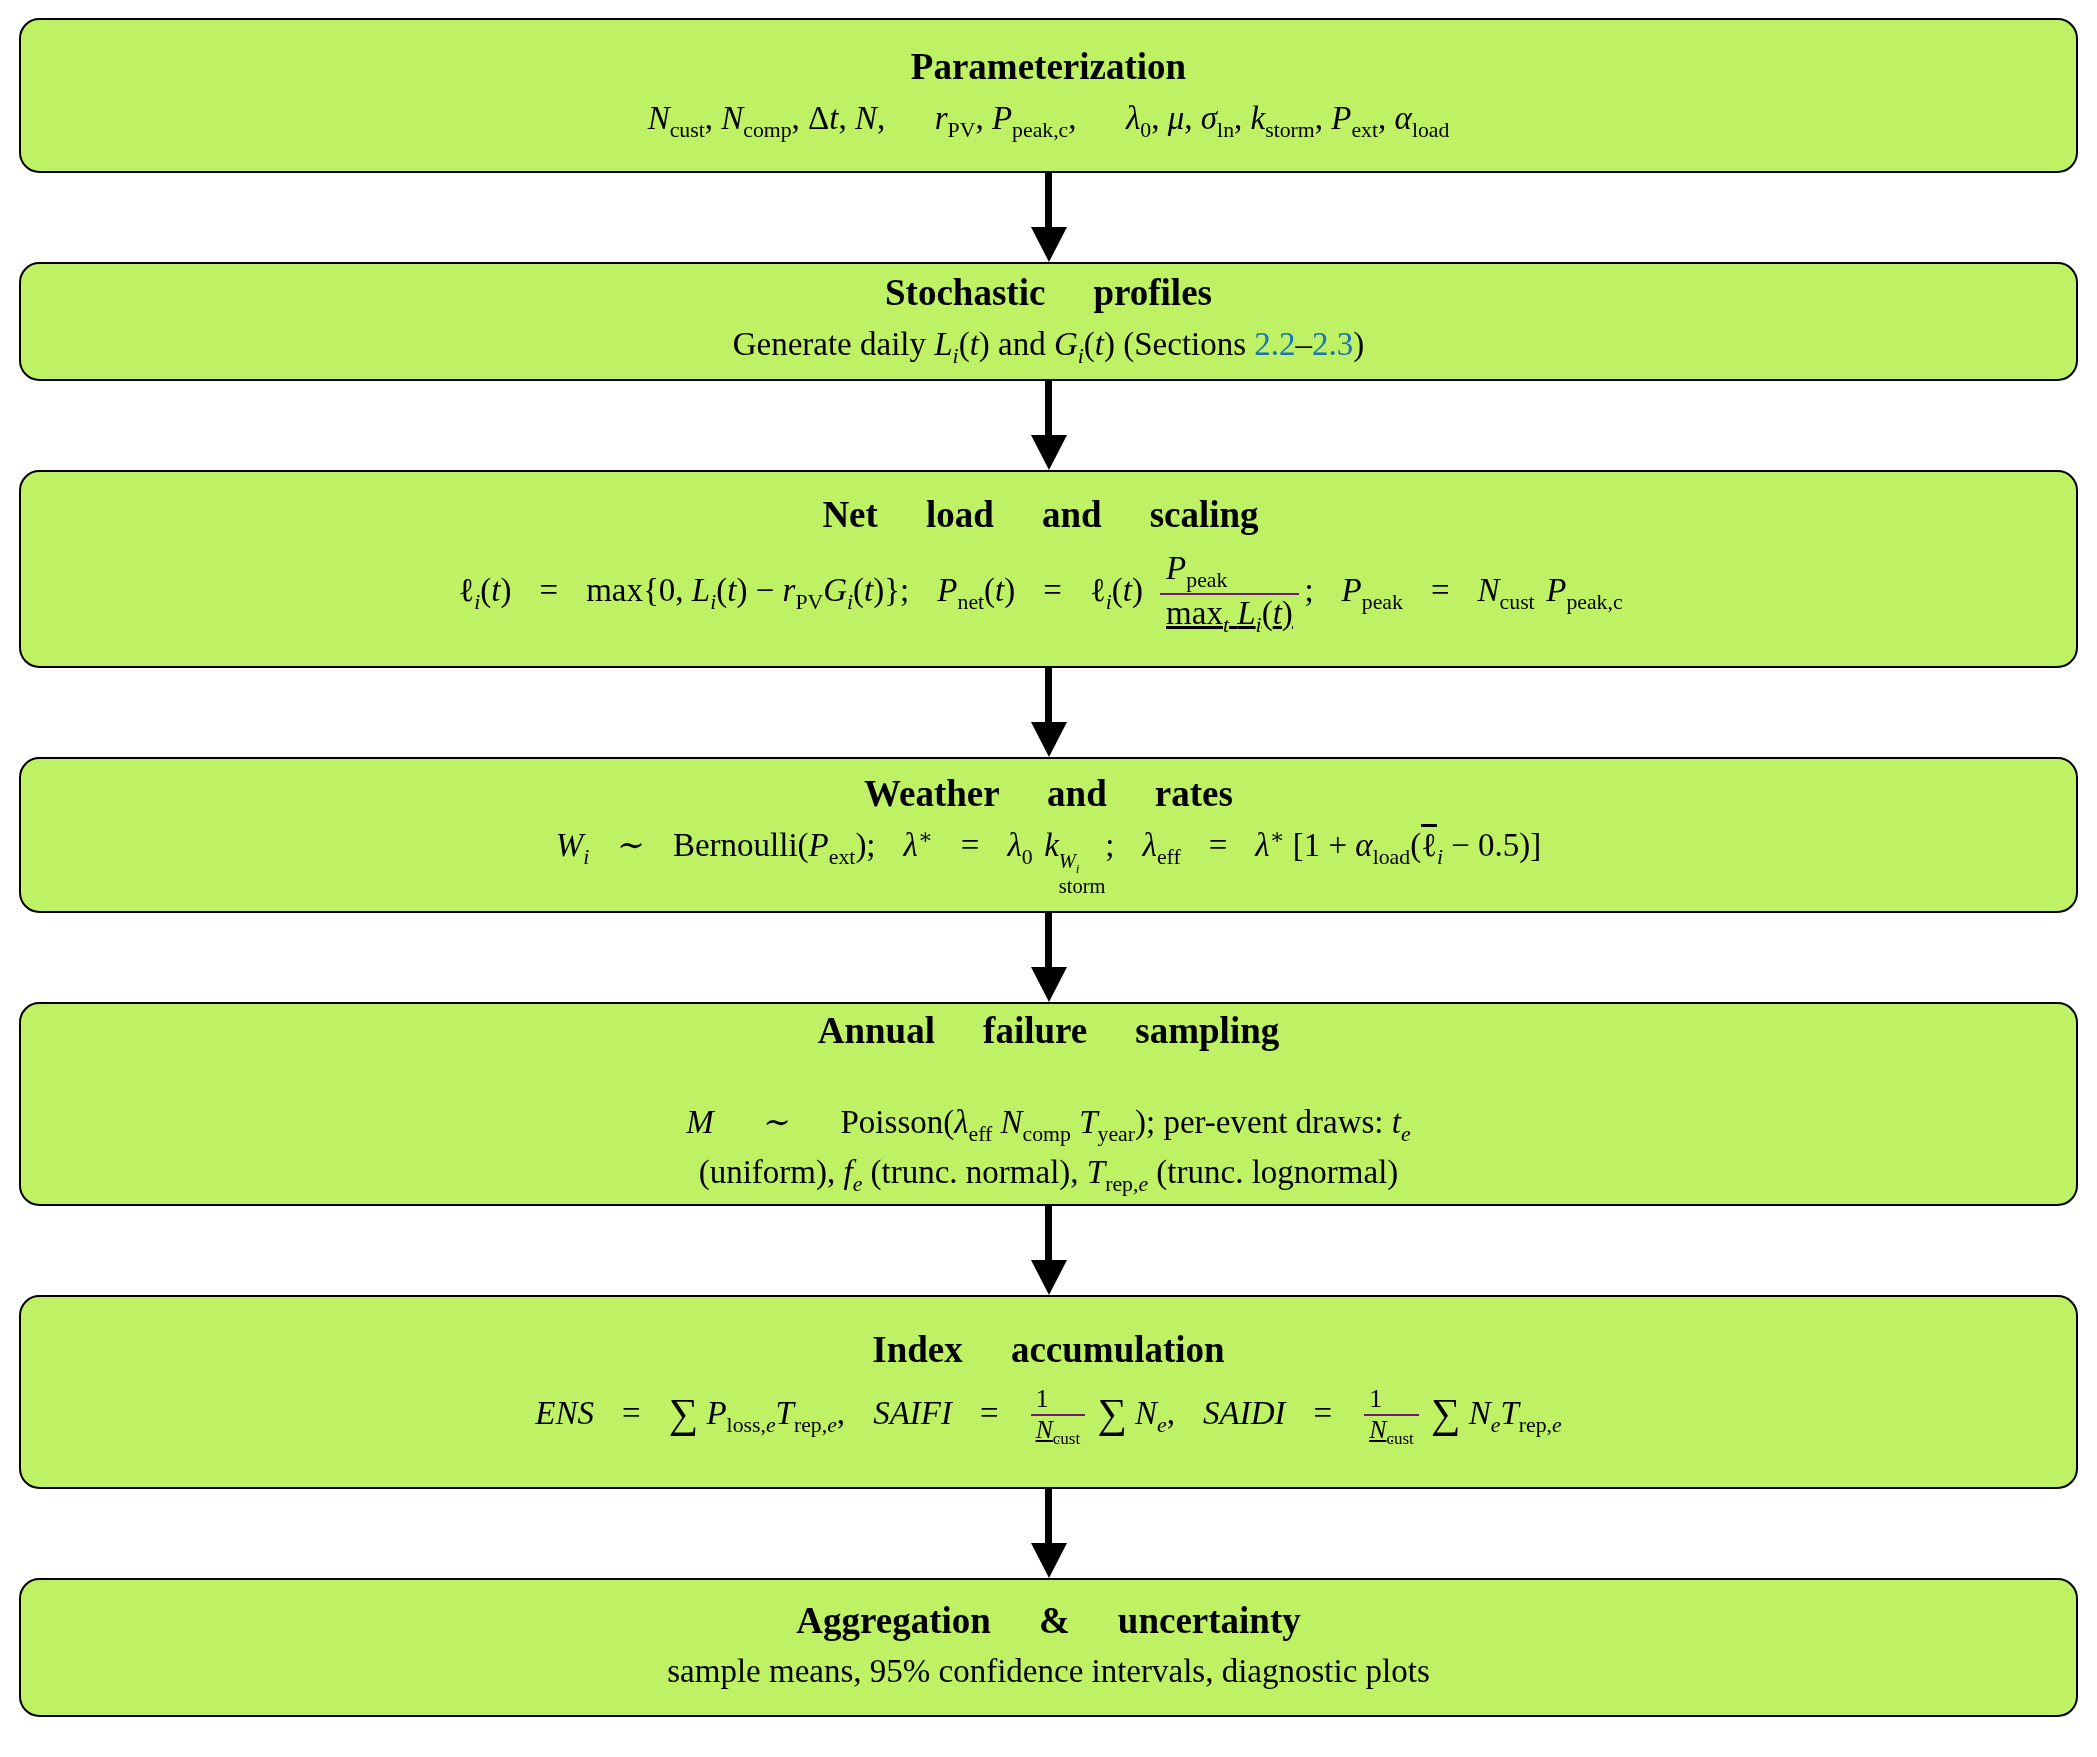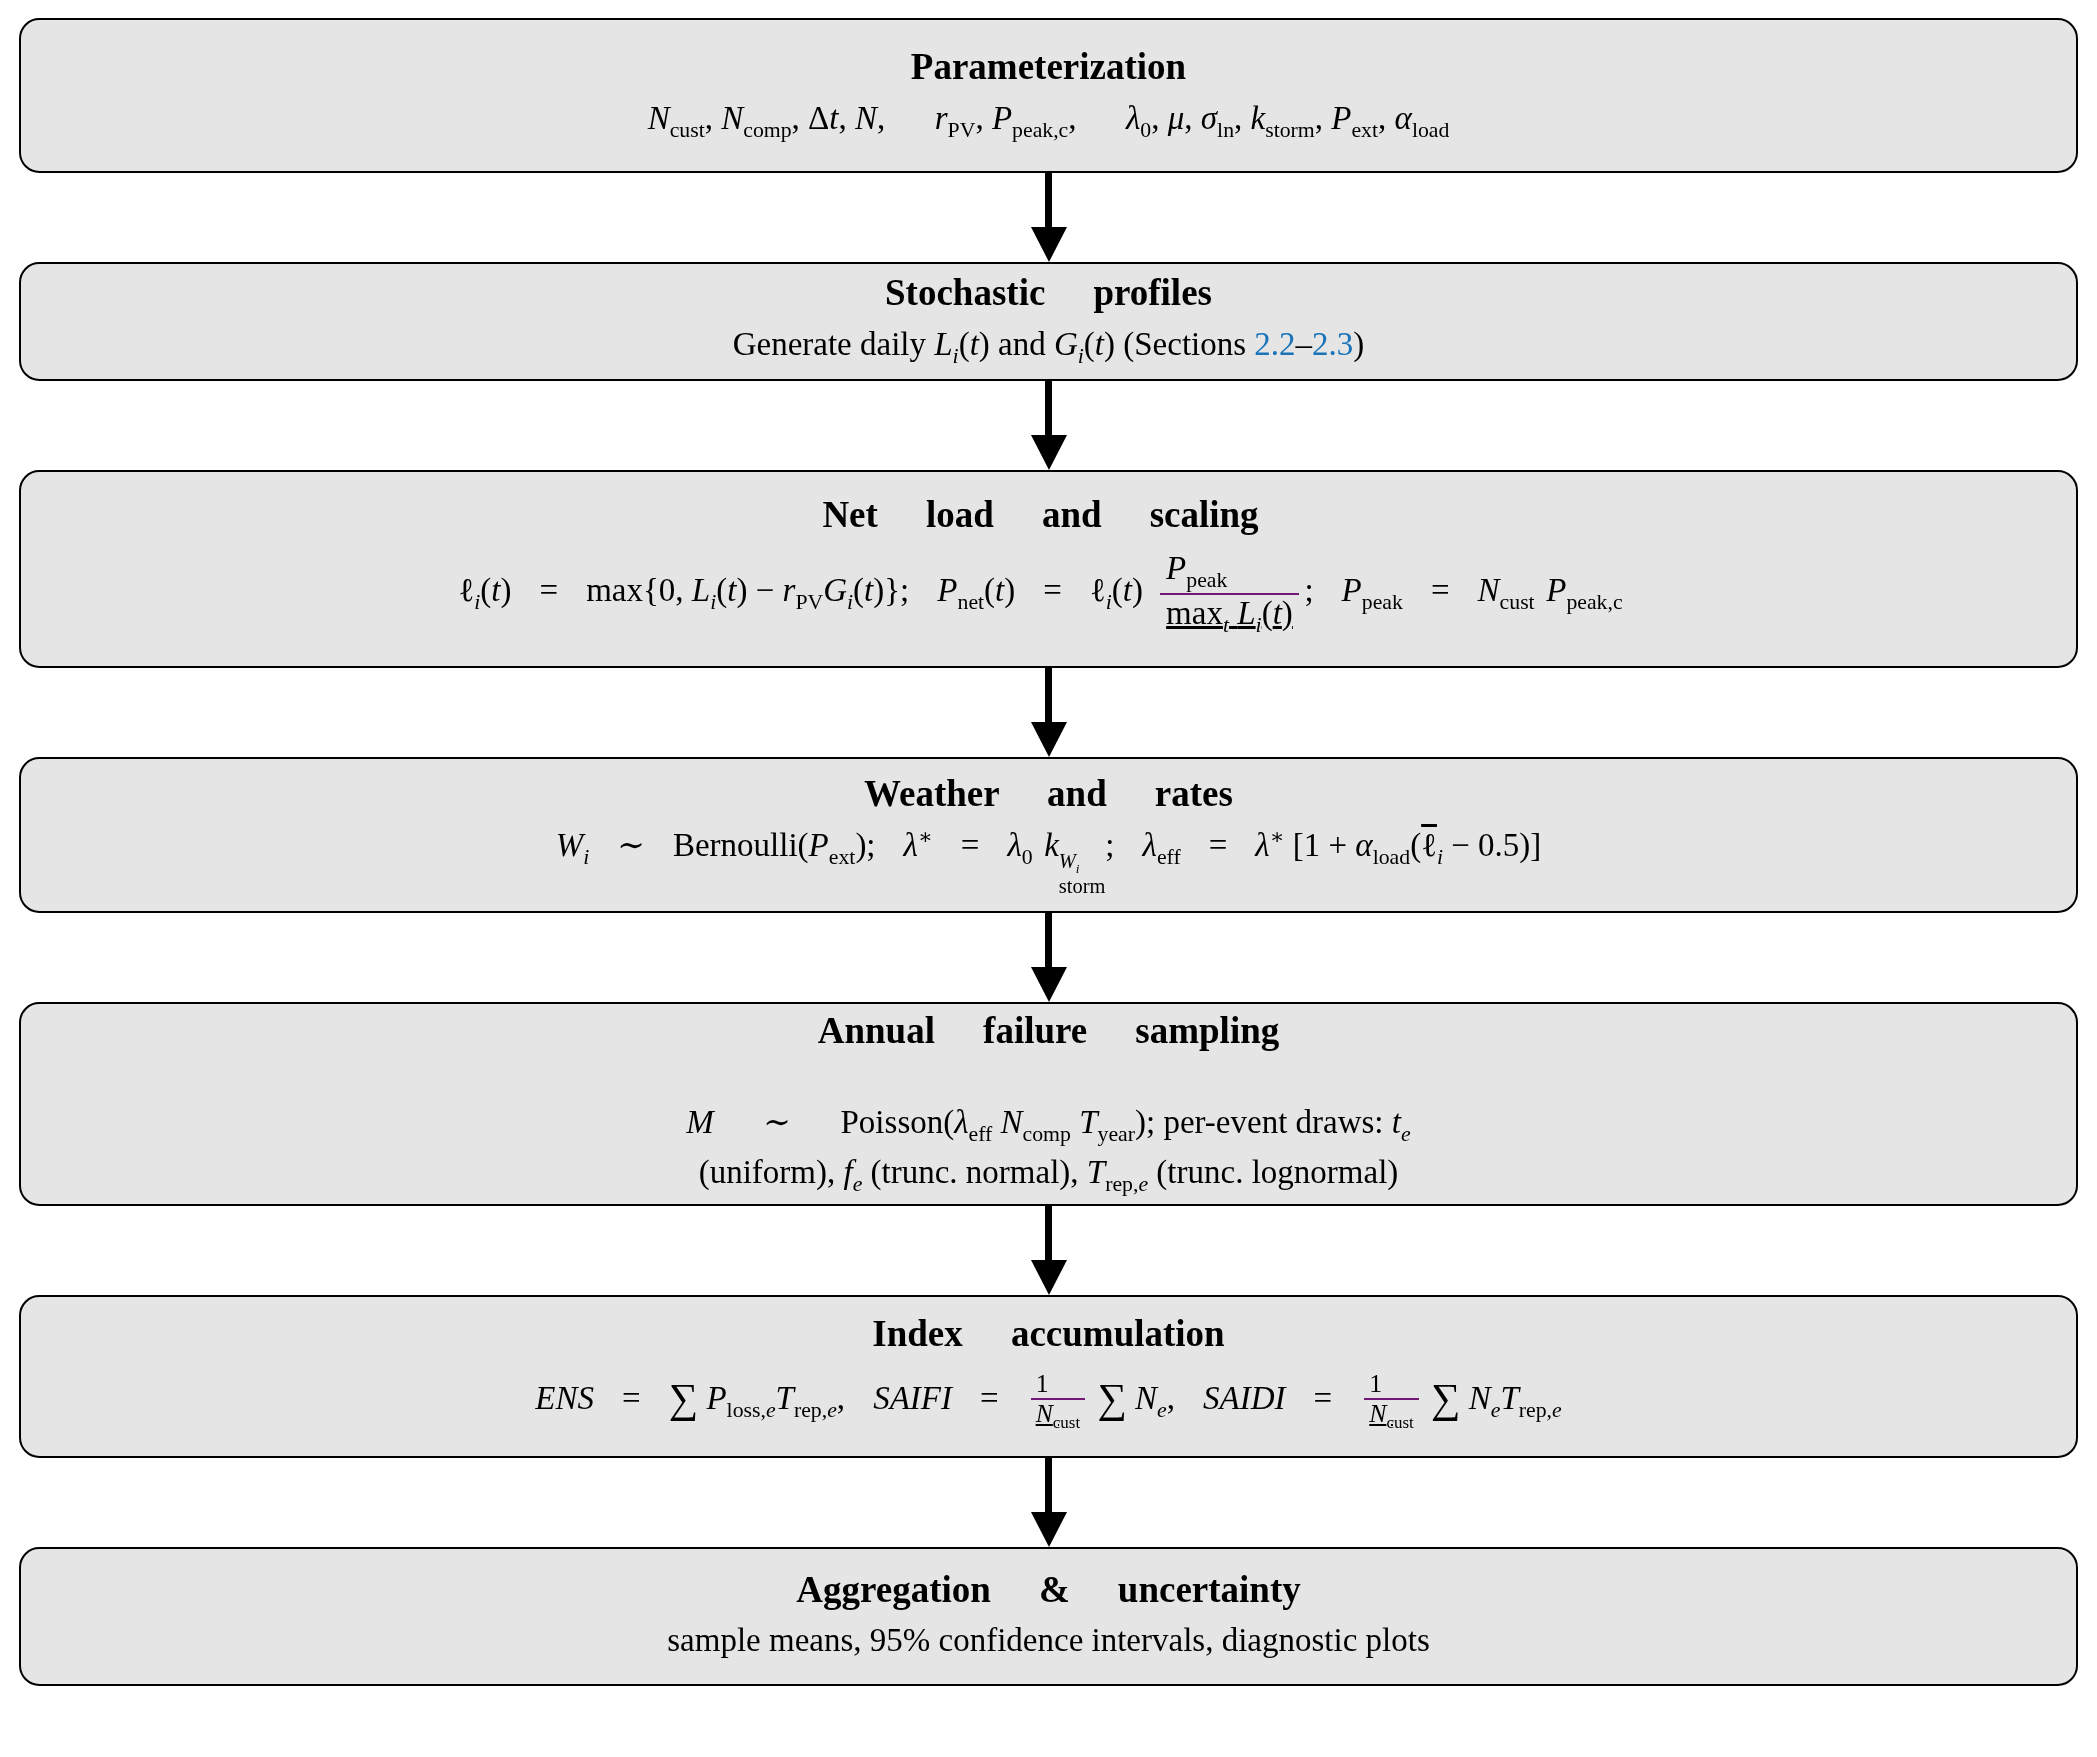--- a/index.html
+++ b/index.html
@@ -11,21 +11,21 @@
     overflow: hidden;
   }
   .flow {
     width: 100%; height: 100%;
     padding: 17.6px 19px;
     display: flex; flex-direction: column; align-items: stretch;
   }
   .box {
     border: 2.7px solid #000;
     border-radius: 20.4px;
-    background: #e5e5e5;
+    background: #bef264;
     display: flex; flex-direction: column;
     justify-content: center; align-items: center;
     text-align: center;
     padding: 6.8px 41px;
     flex: 0 0 auto;
   }
   .box-title {
     font-weight: bold;
     font-size: 37px;
     word-spacing: 1.05em;
@@ -33,21 +33,21 @@
   }
   .box-body {
     font-size: 33px;
     line-height: 1.45;
     margin-top: 4.1px;
     white-space: nowrap;
   }
   .box-body.wrap2 { white-space: normal; line-height: 1.4; }
   
   .h1 { height: 155px; } .h2 { height: 119px; } .h3 { height: 198px; padding-left: 25px; }
-  .h4 { height: 156px; } .h5 { height: 204px; gap: 40px; } .h6 { height: 163px; }
+  .h4 { height: 156px; } .h5 { height: 204px; gap: 40px; } .h6 { height: 194px; }
   .h7 { height: 139px; }
   .arrow {
     flex: 0 0 auto;
     height: 89px;
     display: flex; flex-direction: column; align-items: center;
   }
   .arrow .shaft { width: 6.1px; flex: 1 1 auto; background: #000; }
   .arrow .head {
     width: 0; height: 0;
     border-left: 18.3px solid transparent;

